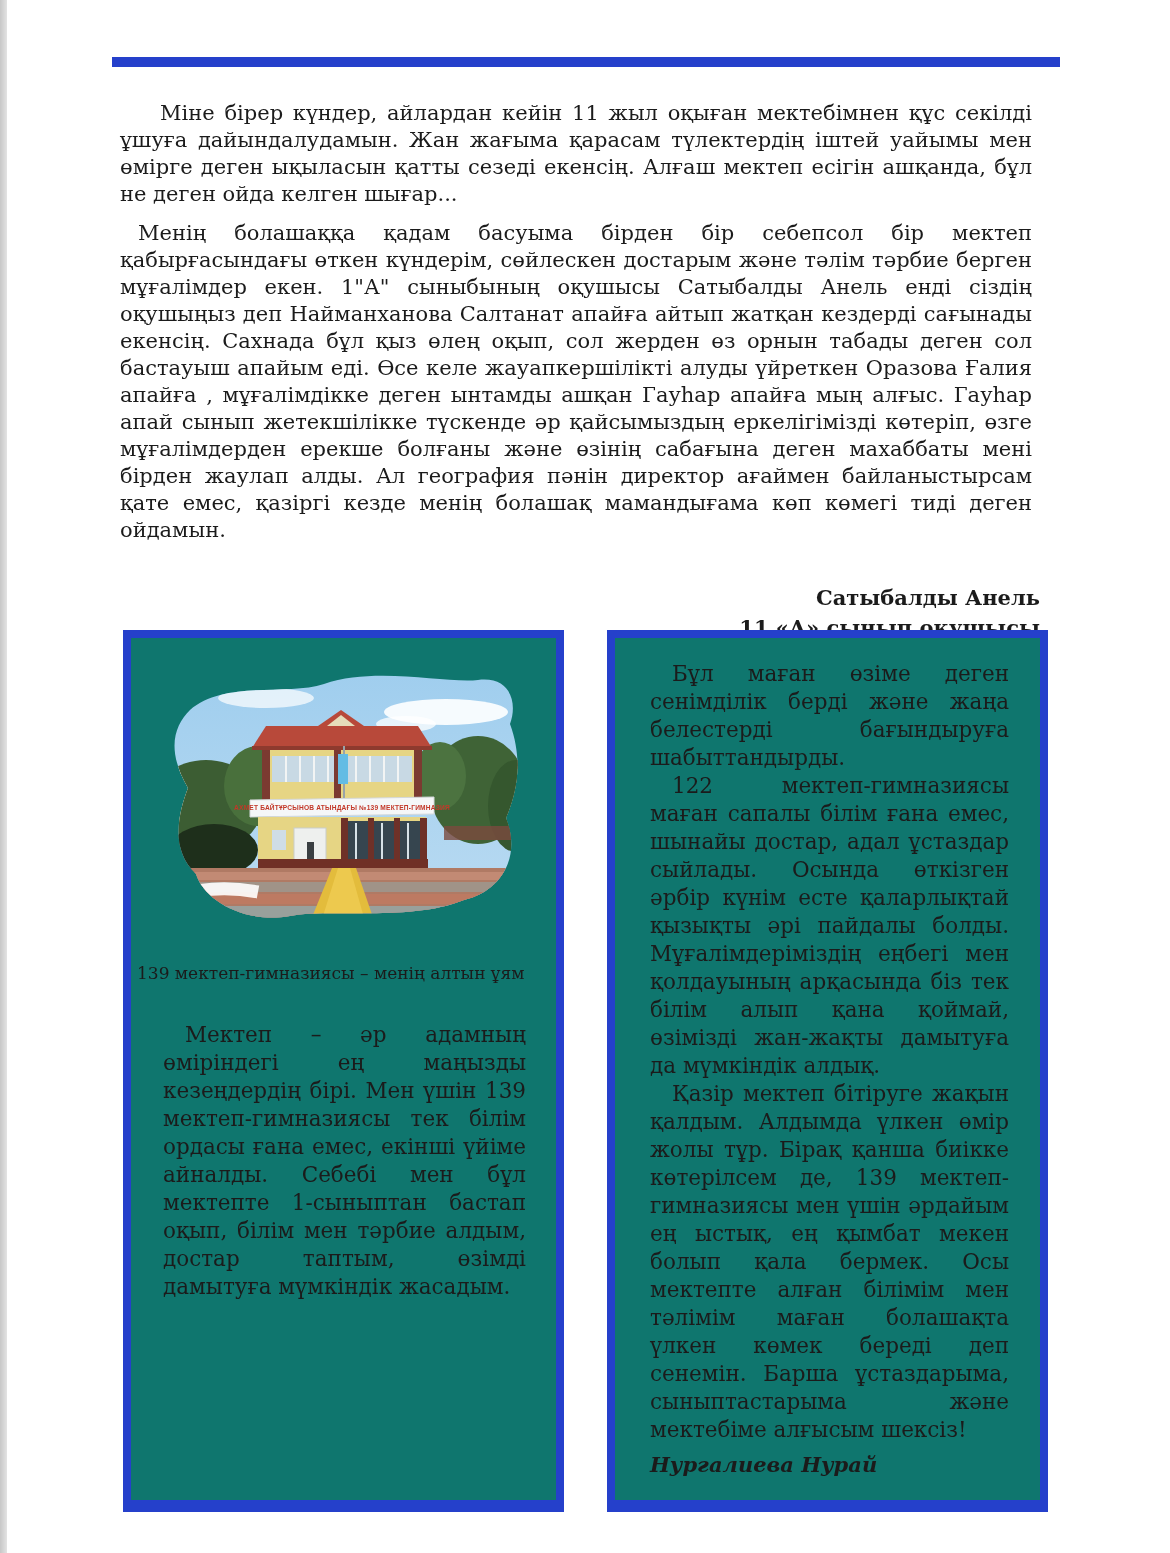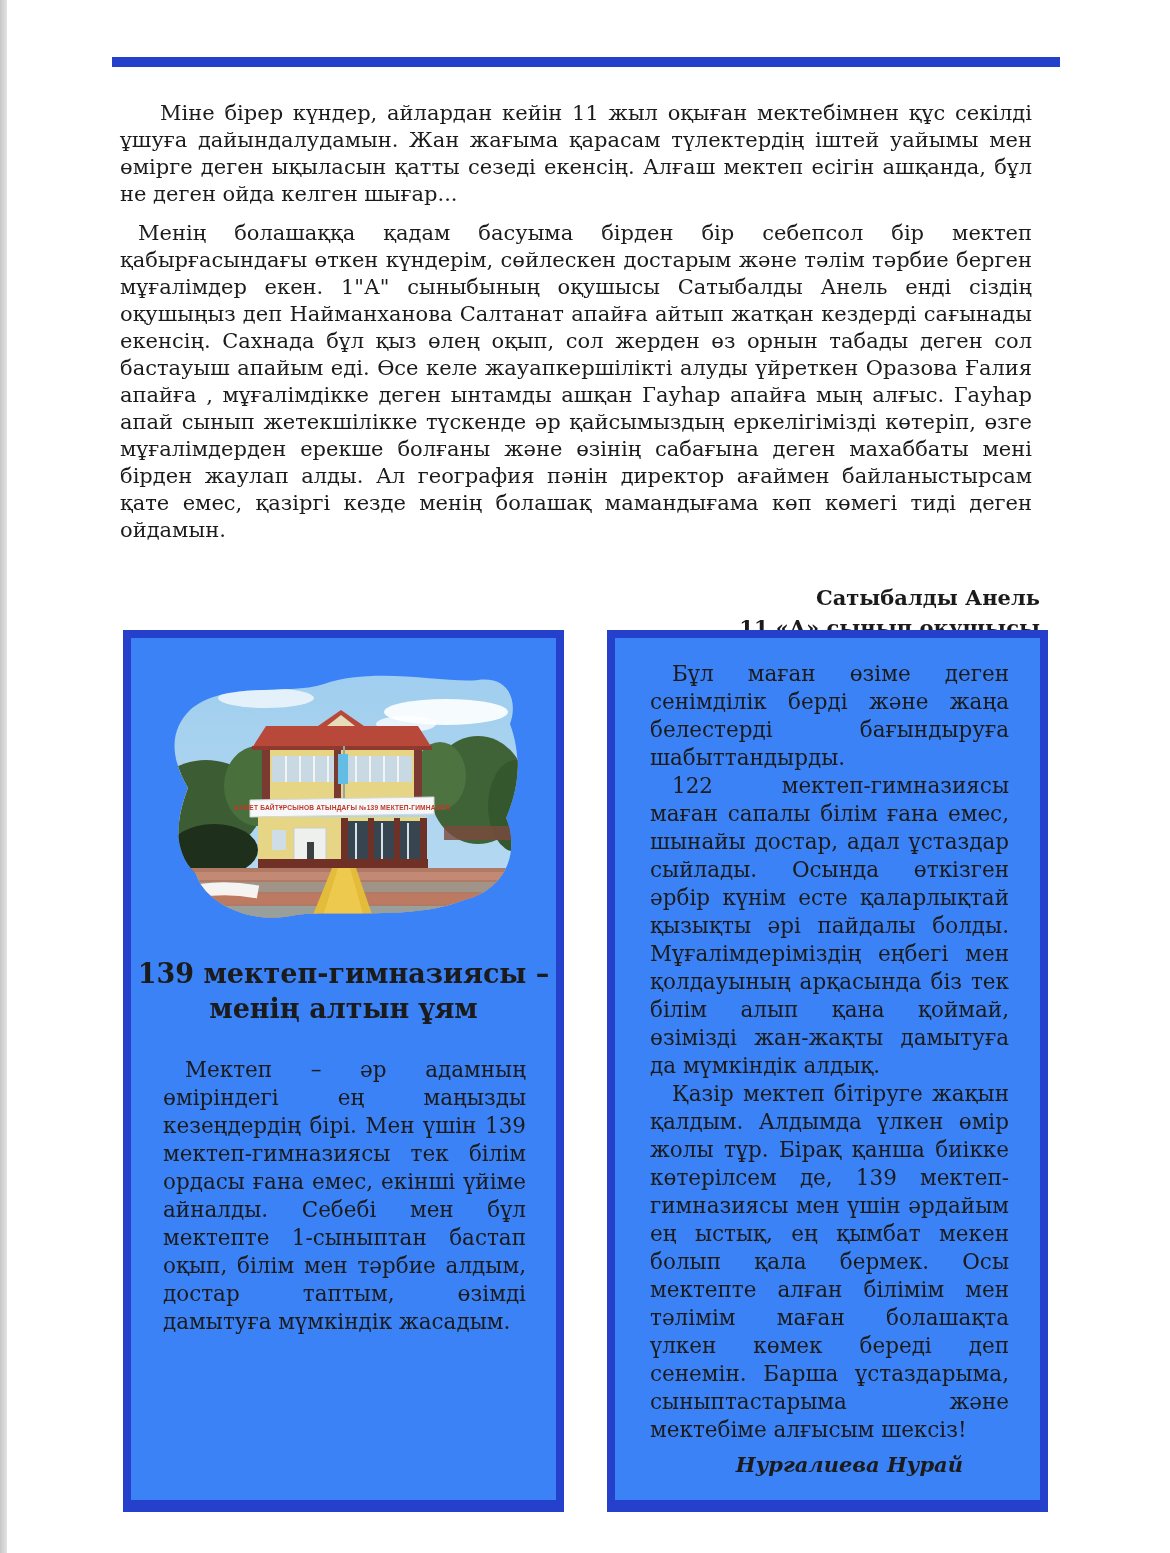--- a/index.html
+++ b/index.html
@@ -25,38 +25,38 @@
   }
   .intro p { margin: 12px; }
   .indent-lg { text-indent: 40px; }
   .indent-sm { text-indent: 18px; }
   .intro-author {
     position: absolute; left: 108px; top: 547px; width: 932px;
     text-align: right; font-weight: bold; font-size: 21px; line-height: 30px; margin-top: 36px;
   }
   .intro-author div { margin: 0; }
   .box {
-    position: absolute; top: 630px; height: 882px; background: #3b82f6;
+    position: absolute; top: 630px; height: 882px; background: #0f766e;
     border: 8px solid var(--accent); border-bottom-width: 12px;
   }
   .box-left  { left: 123px; width: 441px; }
   .box-right { left: 607px; width: 441px; }
   .photo { display: block; margin: 16px auto 0 auto; }
   .box-title {
-    margin: 12px 6px 0 6px; text-align: center;
-    font-weight: bold; font-size: 27px; line-height: 35px;
+    margin: 12px 6px 0 6px; text-align: left;
+    font-weight: normal; font-size: 17px; line-height: 35px;
   }
   .box-body-left  { margin: 30px 30px 0 32px; }
   .box-body-right { margin: 22px 31px 0 35px; }
   .box-body-left p, .box-body-right p {
     margin: 0; font-size: 21.5px; line-height: 28px;
     text-align: justify; text-justify: inter-word; text-indent: 22px;
   }
   .right-author {
-    margin: 6px 46px 0 0; text-align: right;
+    margin: 6px 46px 0 0; text-align: left;
     font-weight: bold; font-style: italic; font-size: 21px; line-height: 30px;
   }
 </style>
 </head>
 <body>
 
 <div class="page-edge"></div>
 <div class="top-bar"></div>
 
 <div class="intro">

